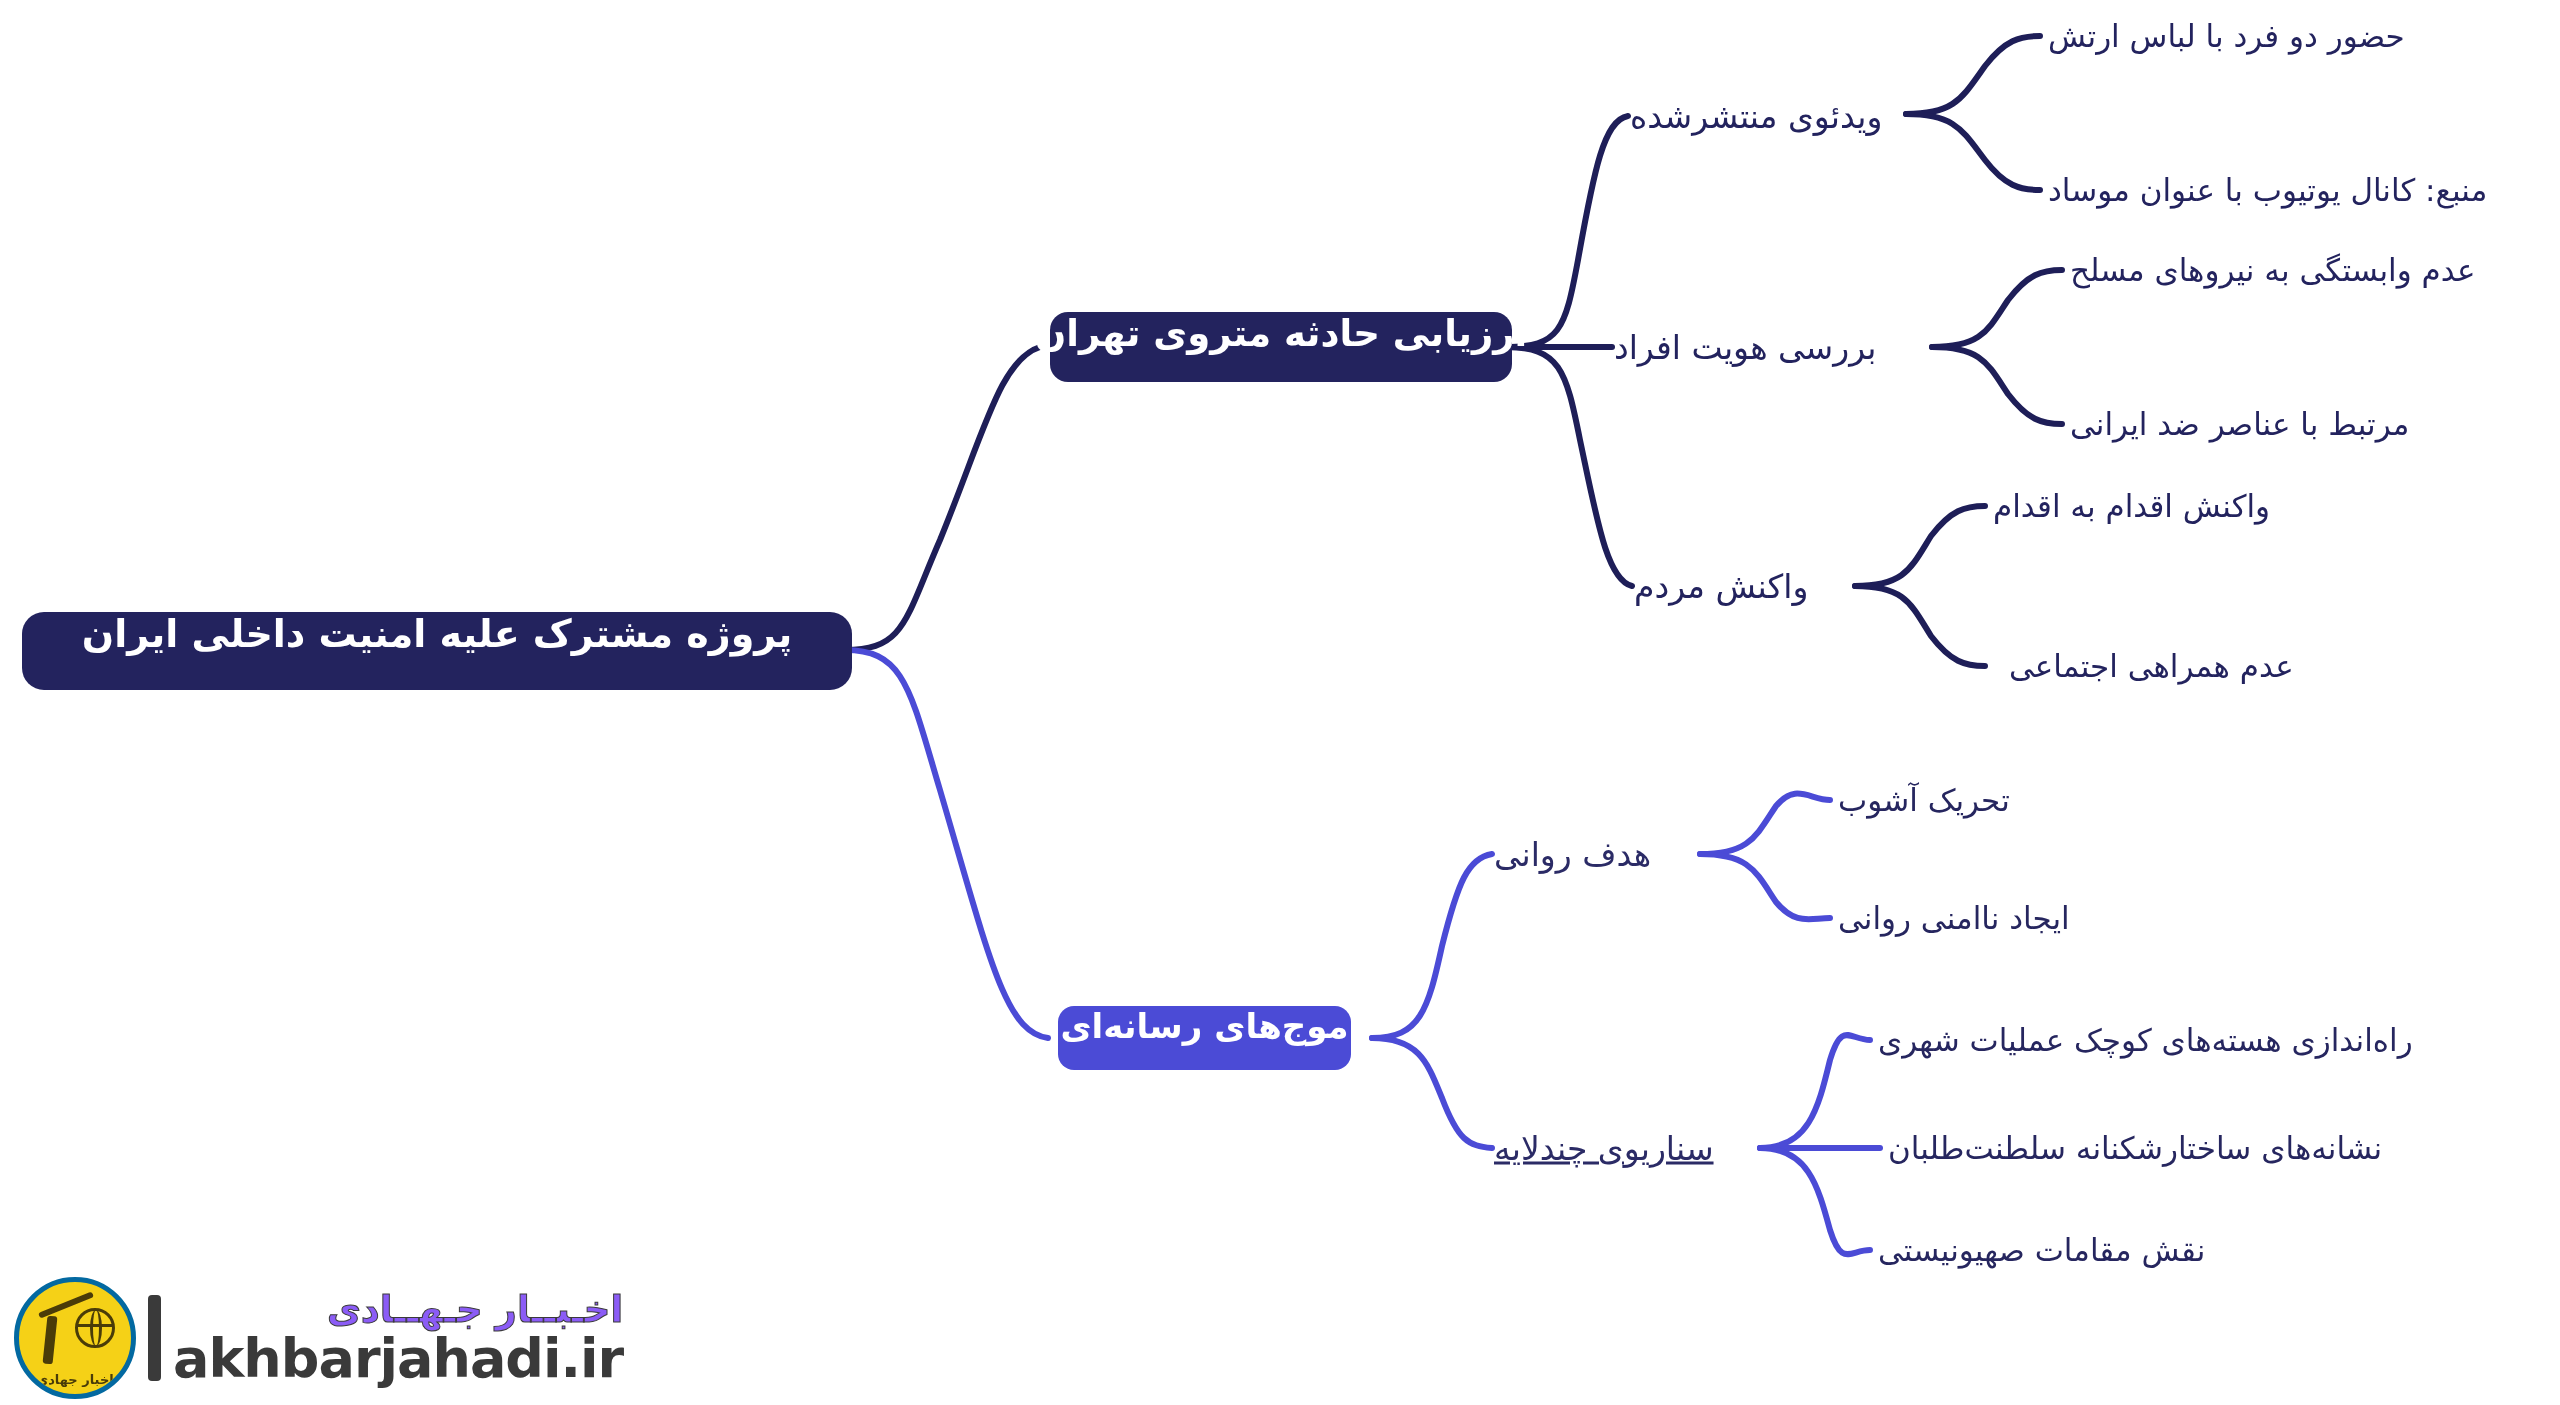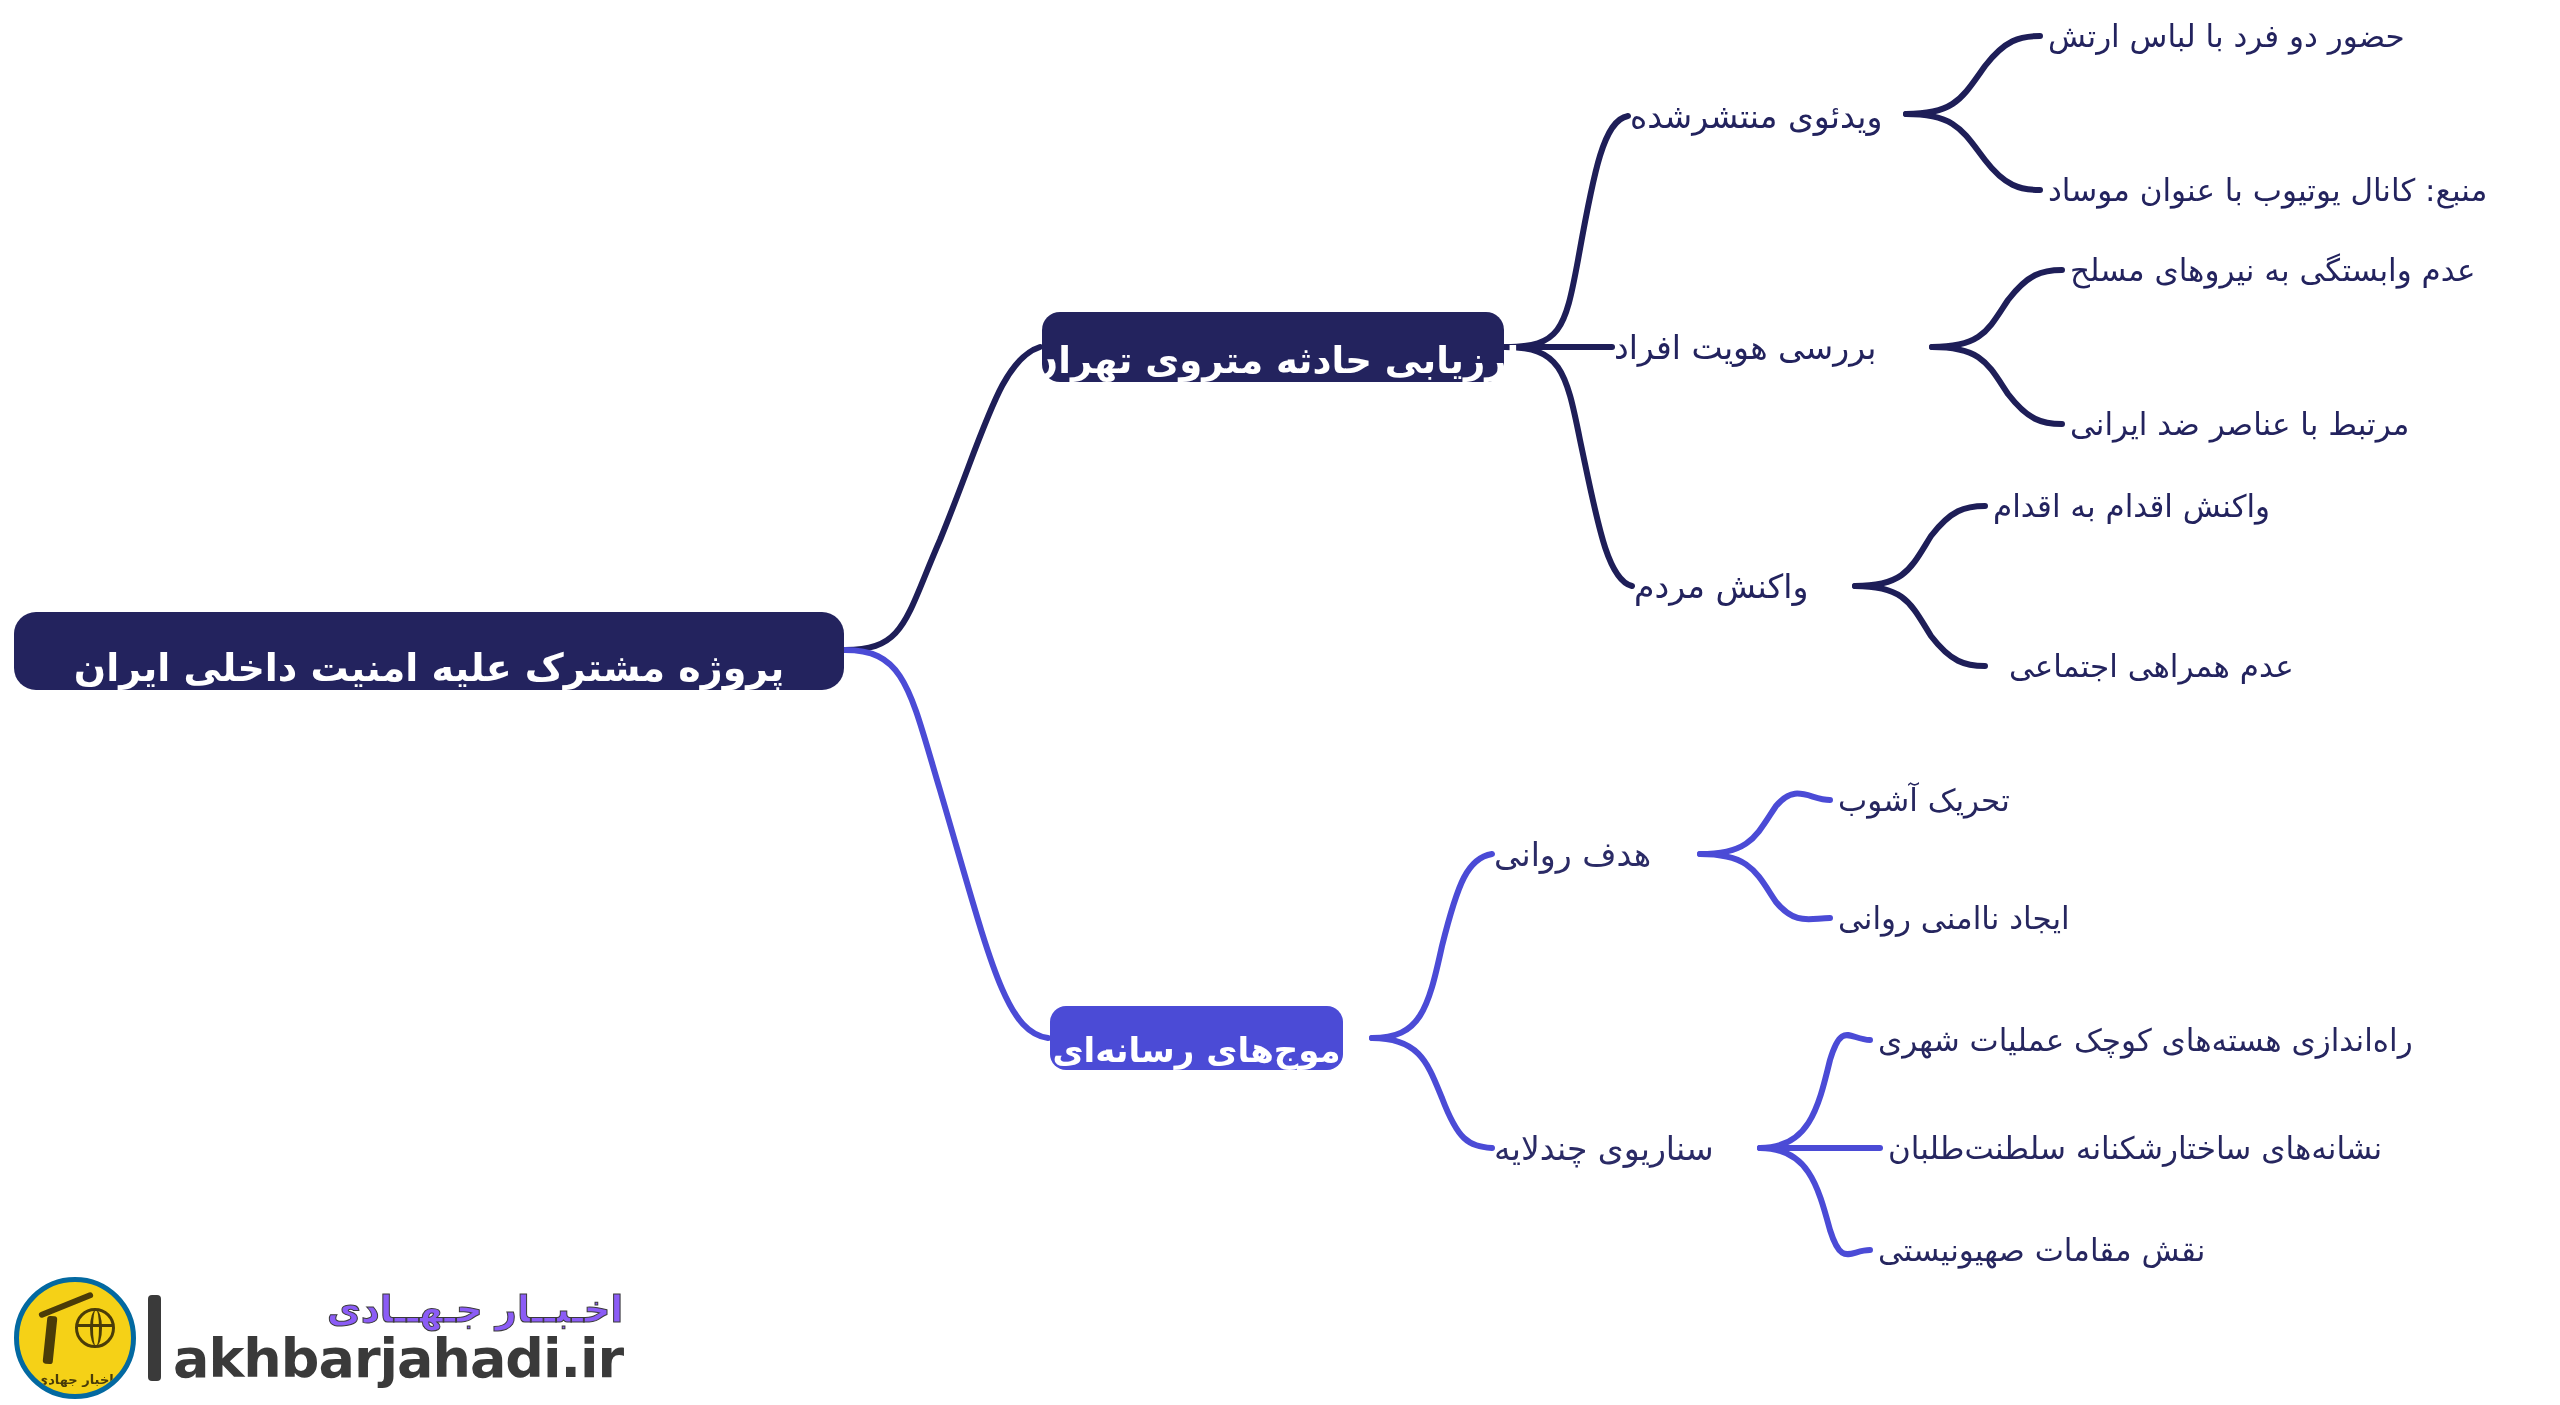--- a/index.html
+++ b/index.html
@@ -21,24 +21,25 @@
     top: 0;
     left: 0;
     width: 2560px;
     height: 1405px;
     pointer-events: none;
   }
   .node {
     position: absolute;
     box-sizing: border-box;
     display: flex;
-    align-items: flex-end;
+    align-items: flex-start;
     justify-content: center;
     white-space: nowrap;
     direction: rtl;
+    margin-left: 8px;
   }
   .root-node {
     background: #23235e;
     color: #ffffff;
     border-radius: 22px;
     font-size: 38px;
     font-weight: bold;
     padding: 0 26px;
     letter-spacing: 0px;
   }
@@ -269,21 +270,21 @@
   <div class="sub-label sub-blue anchor-right" style="left:1494px; top:854px;">
     <span>هدف روانی</span>
   </div>
   <div class="sub-label leaf-blue anchor-right" style="left:1838px; top:800px;">
     <span>تحریک آشوب</span>
   </div>
   <div class="sub-label leaf-blue anchor-right" style="left:1838px; top:918px;">
     <span>ایجاد ناامنی روانی</span>
   </div>
 
-  <div class="sub-label sub-blue anchor-right" style="left:1494px; top:1148px;">
+  <div class="sub-label sub-blue anchor-right" style="left:1494px; top:1148px;text-decoration:underline;">
     <span>سناریوی چندلایه</span>
   </div>
   <div class="sub-label leaf-blue anchor-right" style="left:1878px; top:1040px;">
     <span>راه‌اندازی هسته‌های کوچک عملیات شهری</span>
   </div>
   <div class="sub-label leaf-blue anchor-right" style="left:1888px; top:1148px;">
     <span>نشانه‌های ساختارشکنانه سلطنت‌طلبان</span>
   </div>
   <div class="sub-label leaf-blue anchor-right" style="left:1878px; top:1250px;">
     <span>نقش مقامات صهیونیستی</span>

